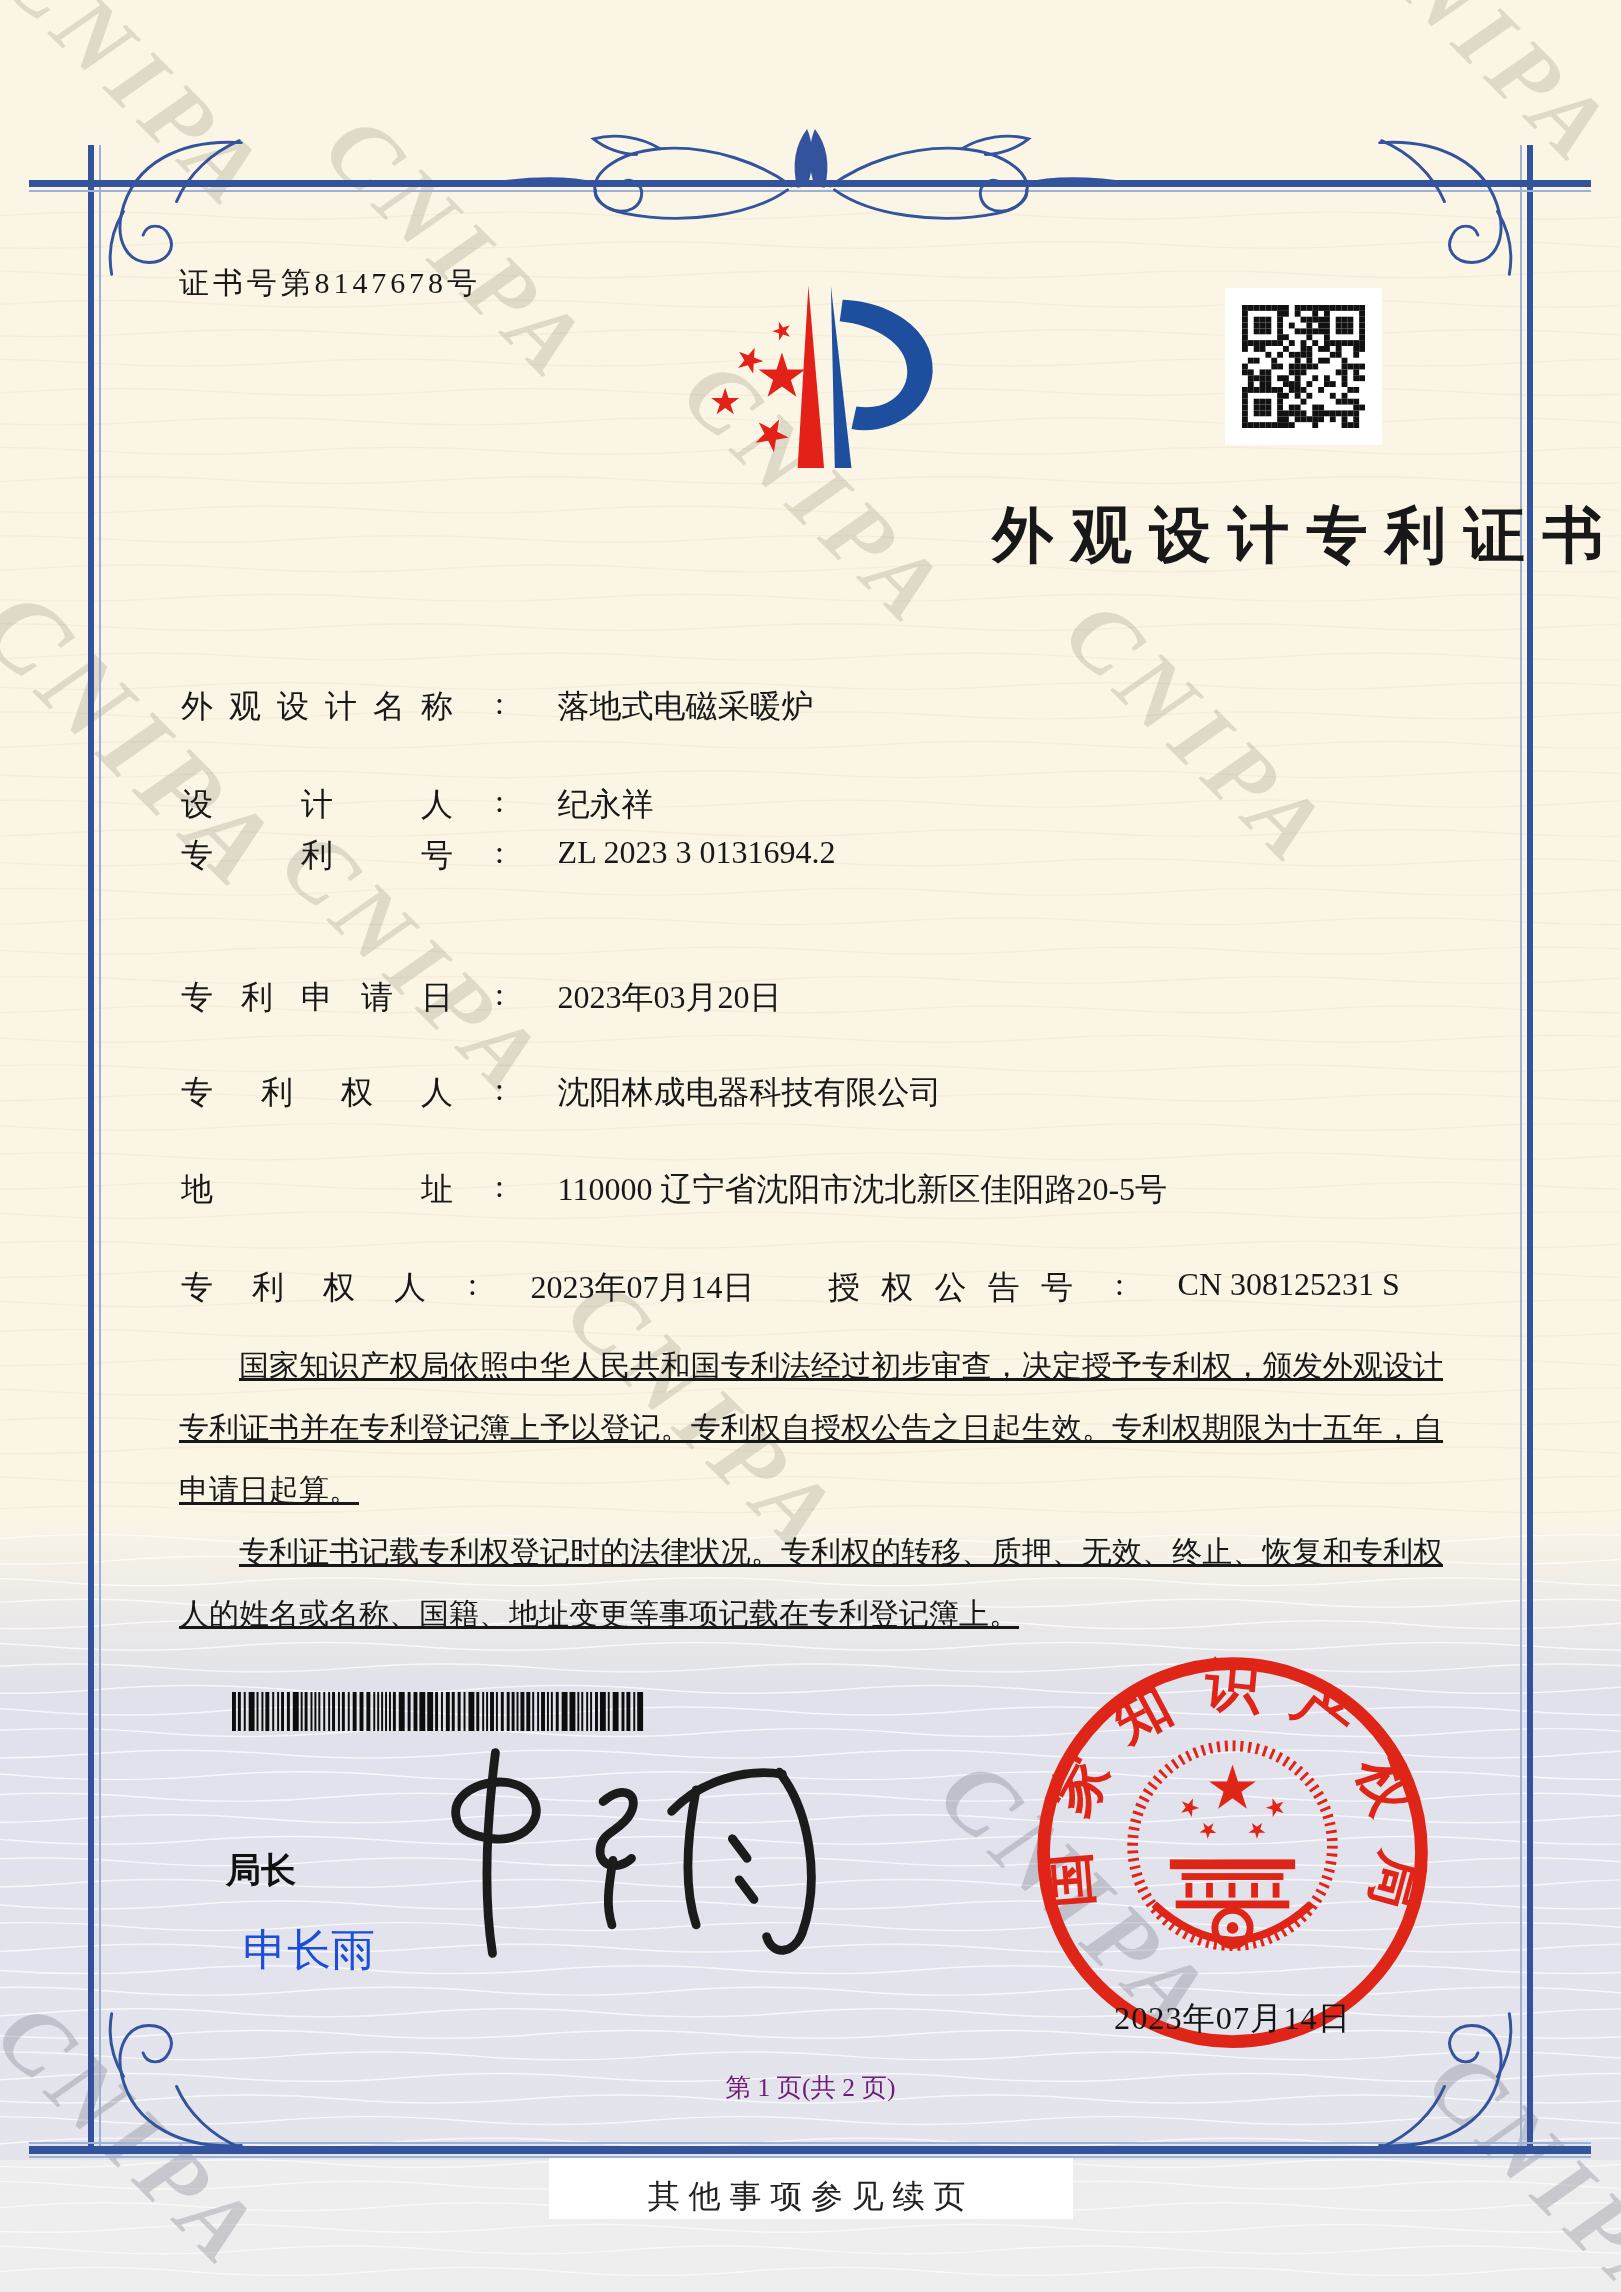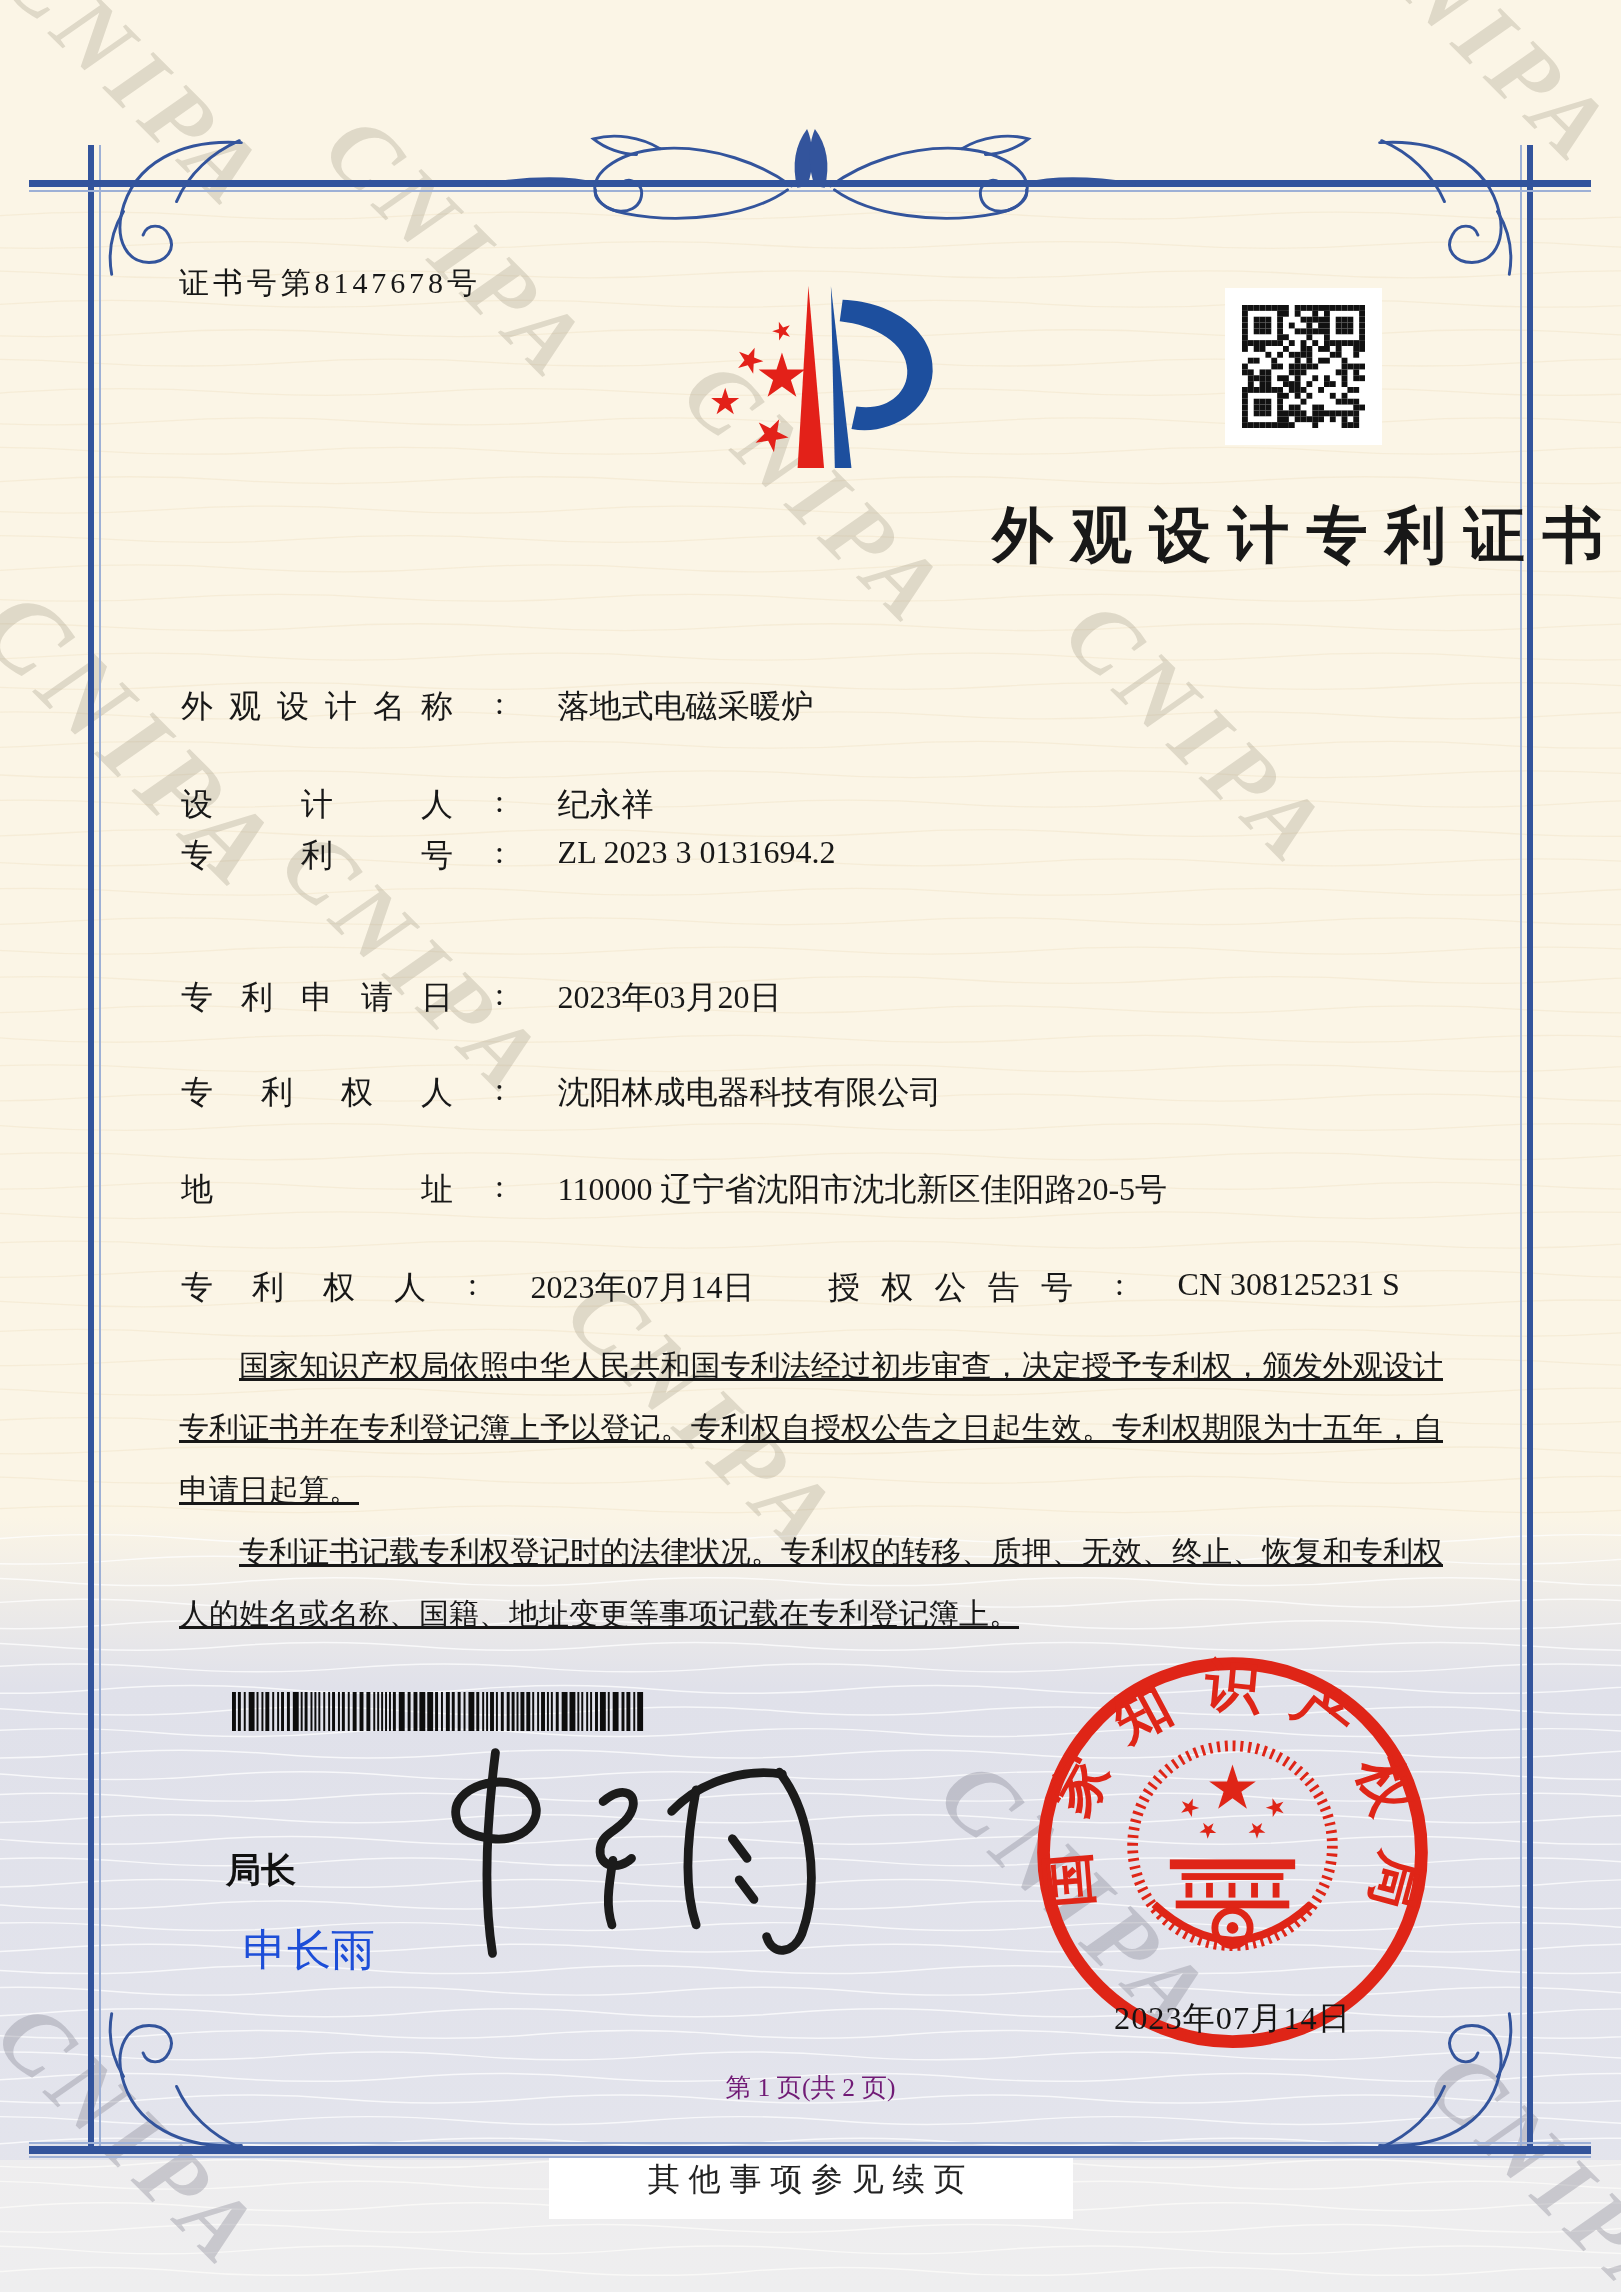--- a/index.html
+++ b/index.html
@@ -64,21 +64,21 @@
   .ring-text{font-size:57px;font-weight:bold;fill:var(--seal-red);letter-spacing:30px;
     font-family:"Liberation Serif",serif;}
   .emblem *{fill:var(--seal-red);}
   .emblem .wreath{fill:none;stroke:var(--seal-red);stroke-width:11;stroke-dasharray:3 5;}
   .emblem .gear{fill:none;stroke:var(--seal-red);stroke-width:7;}
   .emblem .ribbon{fill:none;stroke:var(--seal-red);stroke-width:8;}
   .seal-date{font-size:33px;fill:#151515;text-anchor:middle;letter-spacing:1px;
     font-family:"Liberation Serif",serif;}
   .page-info{position:absolute;left:0;top:2070px;width:1621px;text-align:center;font-size:25.5px;color:#701a75;}
   .note-box{position:absolute;left:549px;top:2158px;width:524px;height:61px;background:#ffffff;
-    display:flex;align-items:flex-start;justify-content:center;font-size:32px;letter-spacing:8.8px;color:#222;}
+    display:flex;align-items:flex-end;justify-content:center;font-size:32px;letter-spacing:8.8px;color:#222;}
 </style>
 </head>
 <body>
 
 <div class="stage">
 
   <svg class="waves-top" id="wavesTop" viewBox="0 0 1654 1370" width="1621" height="1343">
       <path d="M -420 30 q 105 -7 210 0 q 105 7 210 0 q 105 -7 210 0 q 105 7 210 0 q 105 -7 210 0 q 105 7 210 0 q 105 -7 210 0 q 105 7 210 0 q 105 -7 210 0 q 105 7 210 0 q 105 -7 210 0 q 105 7 210 0" transform="translate(0,0)" fill="none" stroke="#efe3c6" stroke-opacity="0.45" stroke-width="1.3"></path>
       <path d="M -420 60 q 105 7 210 0 q 105 -7 210 0 q 105 7 210 0 q 105 -7 210 0 q 105 7 210 0 q 105 -7 210 0 q 105 7 210 0 q 105 -7 210 0 q 105 7 210 0 q 105 -7 210 0 q 105 7 210 0 q 105 -7 210 0" transform="translate(-67,0)" fill="none" stroke="#efe3c6" stroke-opacity="0.45" stroke-width="1.3"></path>
       <path d="M -420 90 q 105 -7 210 0 q 105 7 210 0 q 105 -7 210 0 q 105 7 210 0 q 105 -7 210 0 q 105 7 210 0 q 105 -7 210 0 q 105 7 210 0 q 105 -7 210 0 q 105 7 210 0 q 105 -7 210 0 q 105 7 210 0" transform="translate(-134,0)" fill="none" stroke="#efe3c6" stroke-opacity="0.45" stroke-width="1.3"></path>

